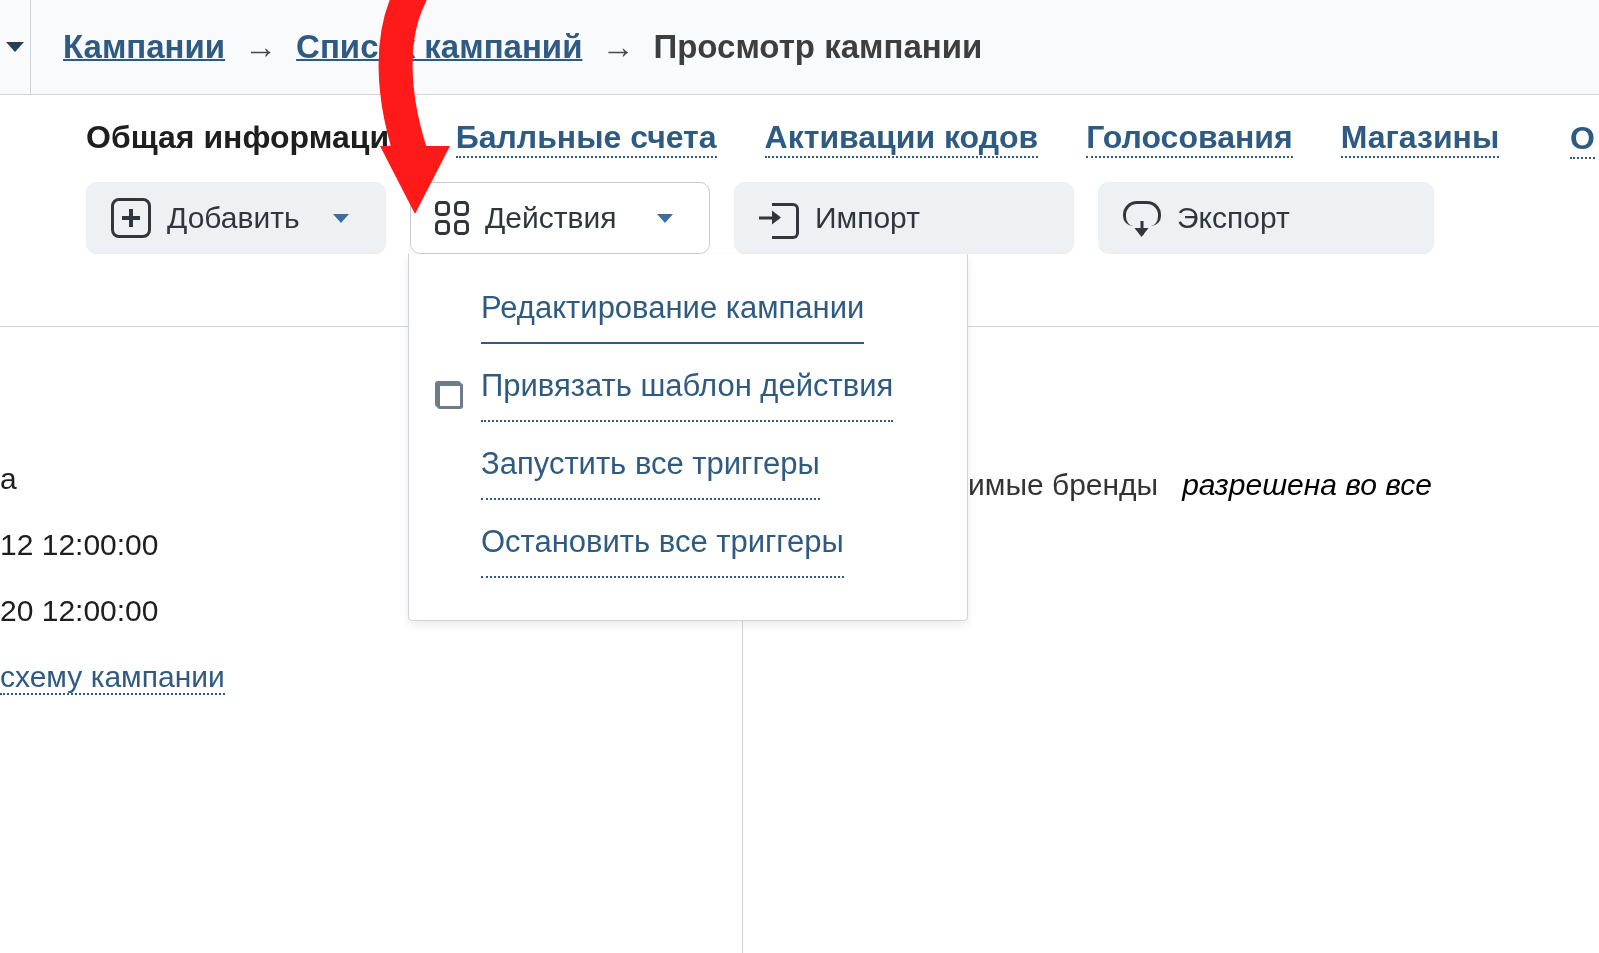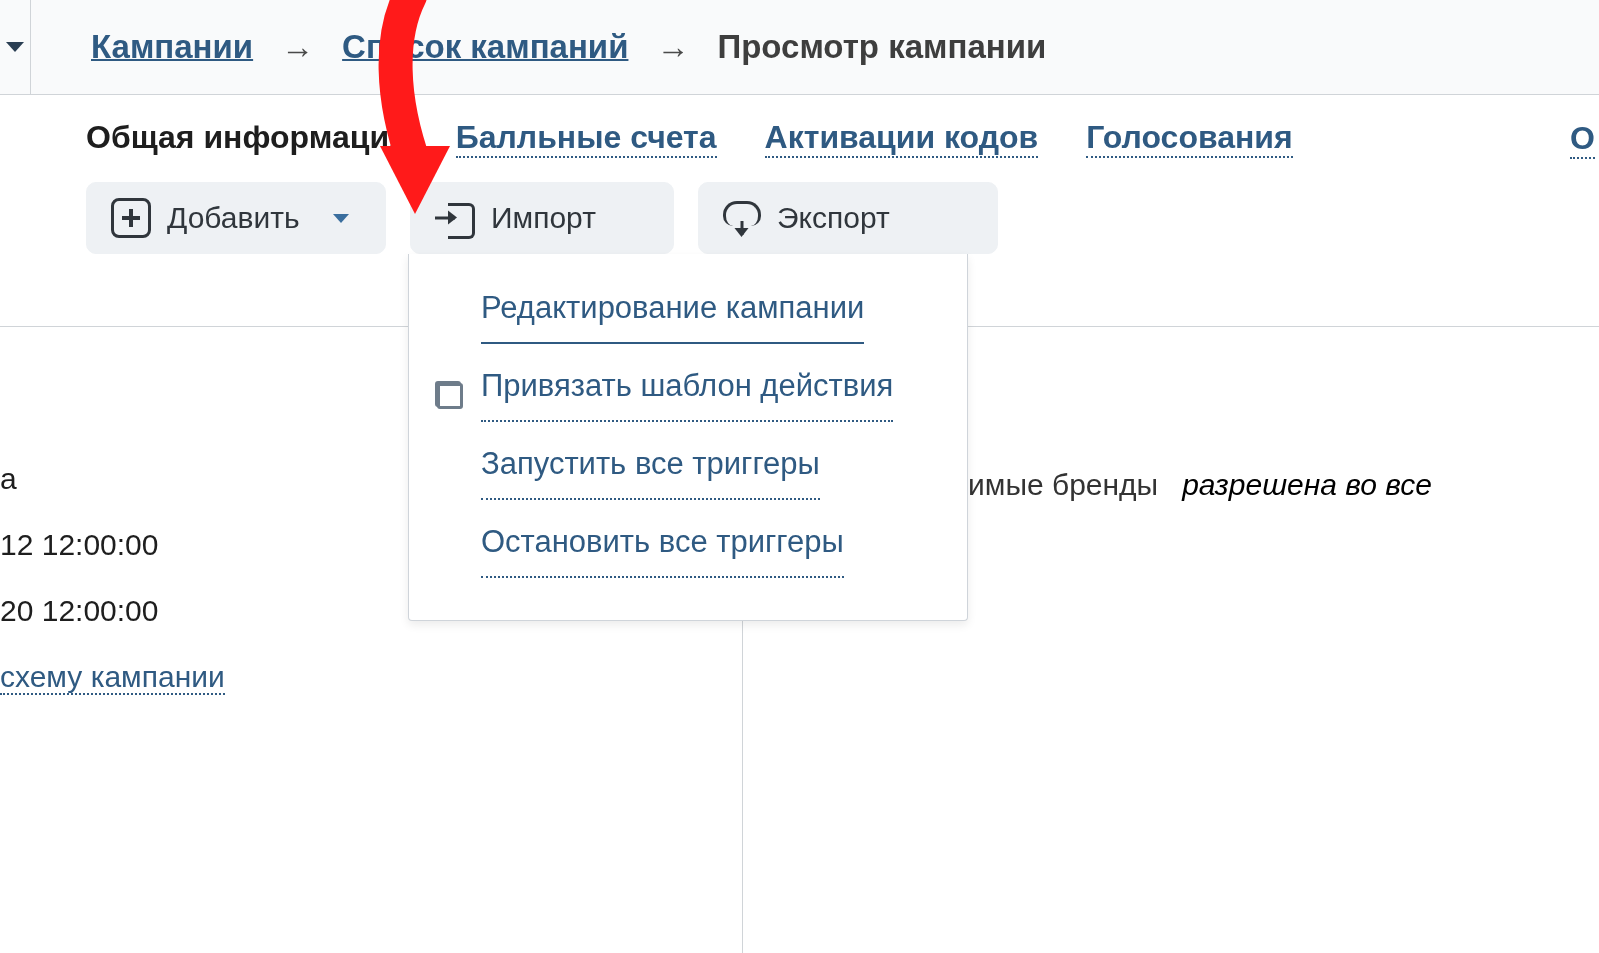--- a/index.html
+++ b/index.html
@@ -34,27 +34,27 @@
 
   .caret-down {
     width: 0;
     height: 0;
     border-left: 9px solid transparent;
     border-right: 9px solid transparent;
     border-top: 10px solid #2a3e53;
   }
 
   .breadcrumb {
-    margin-left: 60px;
+    margin-left: 32px;
     font-size: 33px;
     font-weight: 600;
     color: #2a3e53;
     display: flex;
     align-items: center;
-    gap: 28px;
+    gap: 19px;
   }
 
   .breadcrumb a.crumb-link {
     color: #2f5a82;
     text-decoration: underline;
     text-decoration-thickness: 2px;
     cursor: pointer;
   }
   .breadcrumb .crumb-current {
     color: #3e3e3e;
@@ -127,22 +127,22 @@
     width: 0;
     height: 0;
     border-left: 8px solid transparent;
     border-right: 8px solid transparent;
     border-top: 9px solid #3a6e9e;
     margin-left: 10px;
   }
 
   .btn-add { width: 300px; justify-content: flex-start; }
   .btn-actions { width: 300px; justify-content: flex-start; position: relative; z-index: 5; }
-  .btn-import { width: 264px; }
-  .btn-export { width: 300px; }
+  .btn-import { width: 340px; }
+  .btn-export { width: 336px; }
 
   
   .icon {
     display: inline-flex;
     align-items: center;
     justify-content: center;
   }
   .icon-plus-square {
     width: 34px; height: 34px;
     border: 3px solid #30363c;
@@ -351,34 +351,47 @@
   <path d="M50 0 C 30 40, 30 100, 55 170" stroke="#ff1a1a" stroke-width="34" fill="none" stroke-linecap="round"></path>
   <polygon points="20,150 90,150 55,218" fill="#ff1a1a"></polygon>
 </svg>
 
 <div class="tabs-wrap">
   <div class="tabs-line">
     <span class="tab-active">Общая информация</span>
     <span class="tab-link">Балльные счета</span>
     <span class="tab-link">Активации кодов</span>
     <span class="tab-link">Голосования</span>
+    <span class="tab-link">Магазины</span>
   </div>
 </div>
 
 <span class="cut-right-tab">О</span>
 
 <div class="actions-row">
   <div class="btn gray btn-add">
     <span class="icon">
         <span class="icon-plus-square"></span>
       </span>
     <span class="btn-label">Добавить</span>
     <span class="caret-mini"></span>
   </div>
 
+  <div class="btn open btn-actions">
+    <span class="icon">
+      <span class="icon-grid">
+          <span></span>
+          <span></span>
+          <span></span>
+          <span></span>
+        </span>
+    </span>
+    <span class="btn-label">Действия</span>
+    <span class="caret-mini"></span>
+  </div>
 
   <div class="btn gray btn-import">
     <span class="icon">
       <span class="icon-import">
           <span class="arr"></span>
           <span class="box"></span>
         </span>
     </span>
     <span class="btn-label">Импорт</span>
   </div>

